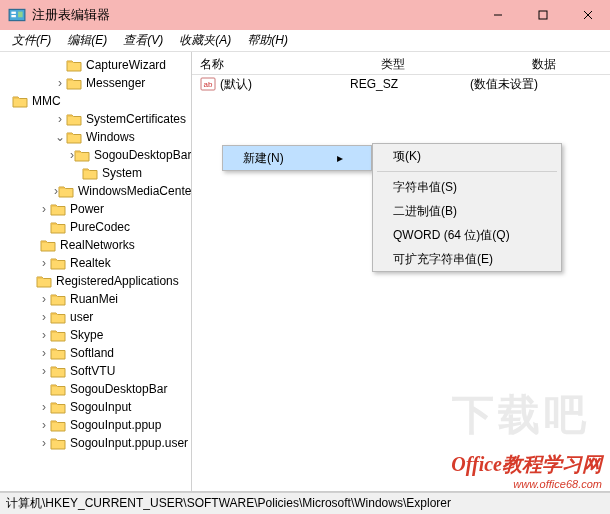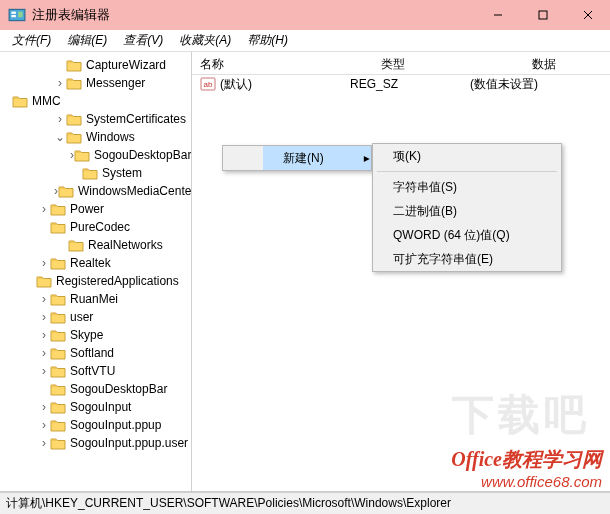--- a/index.html
+++ b/index.html
@@ -39,29 +39,29 @@
   .listrow { display:flex; height:18px; align-items:center; }
   .listrow .cell { padding:0 8px; }
   .listrow .cell.name { width:150px; display:flex; align-items:center; }
   .listrow .cell.type { width:120px; }
   .listrow .cell.data { flex:1; }
   .valicon { width:16px; height:16px; margin-right:4px; display:inline-flex; align-items:center; justify-content:center; }
 
   
   .ctxmenu { position:absolute; background:#f0f0f0; border:1px solid #b8b8b8; box-shadow:2px 2px 4px rgba(0,0,0,.25); }
   .ctxmenu .ctxitem { height:24px; display:flex; align-items:center; padding:0 28px 0 20px; color:#000; white-space:nowrap; }
-  .ctxmenu .ctxitem.hi { background:#bfe0ff;margin-left:40px; }
+  .ctxmenu .ctxitem.hi { background:#bfe0ff; }
   .ctxmenu .ctxitem .arrow { margin-left:auto; padding-left:40px; }
   .ctxmenu .sep { height:1px; background:#d0d0d0; margin:3px 4px; }
 
   .statusbar { height:22px; display:flex; align-items:center; padding:0 6px; background:#f0f0f0; color:#000; border-top:1px solid #d0d0d0; }
 
   .watermark { position:absolute; right:8px; bottom:24px; text-align:right; pointer-events:none; }
   .watermark .l1 { color:#d63b2a; font-style:italic; font-weight:bold; font-size:20px; font-family: "KaiTi", serif; }
-  .watermark .l2 { color:#d63b2a; font-style:italic; font-size:15px; }
+  .watermark .l2 { color:#d63b2a; font-style:italic; font-size:11px; }
 
   .bgwm { position:absolute; right:20px; bottom:48px; font-size:42px; color:#eaeaea; font-weight:bold; letter-spacing:4px; pointer-events:none; z-index:0; }
 </style>
 </head>
 <body>
 
 <div class="titlebar">
   <span class="sysicon">
     <svg viewBox="0 0 16 16">
         <rect x="1" y="3" width="14" height="10" fill="#4aa8d8" stroke="#2a6a90"></rect>
@@ -194,21 +194,21 @@
         <div class="treerow" style="padding-left: 38px;">
           <span class="toggle"></span>
           <span class="folder">
             <svg viewBox="0 0 16 14">
               <path d="M1 3 L6 3 L7.5 4.5 L15 4.5 L15 13 L1 13 Z" fill="#ffd86b" stroke="#c9a33a"></path>
               <path d="M1 3 L6 3 L7.5 4.5 L1 4.5 Z" fill="#e7b84a"></path>
             </svg>
           </span>
           <span class="label">PureCodec</span>
         </div>
-        <div class="treerow" style="padding-left: 36px; margin-left: 20px;">
+        <div class="treerow" style="padding-left: 28px;">
           <span class="toggle"></span>
           <span class="folder">
             <svg viewBox="0 0 16 14">
               <path d="M1 3 L6 3 L7.5 4.5 L15 4.5 L15 13 L1 13 Z" fill="#ffd86b" stroke="#c9a33a"></path>
               <path d="M1 3 L6 3 L7.5 4.5 L1 4.5 Z" fill="#e7b84a"></path>
             </svg>
           </span>
           <span class="label">RealNetworks</span>
         </div>
         <div class="treerow" style="padding-left: 38px;">

